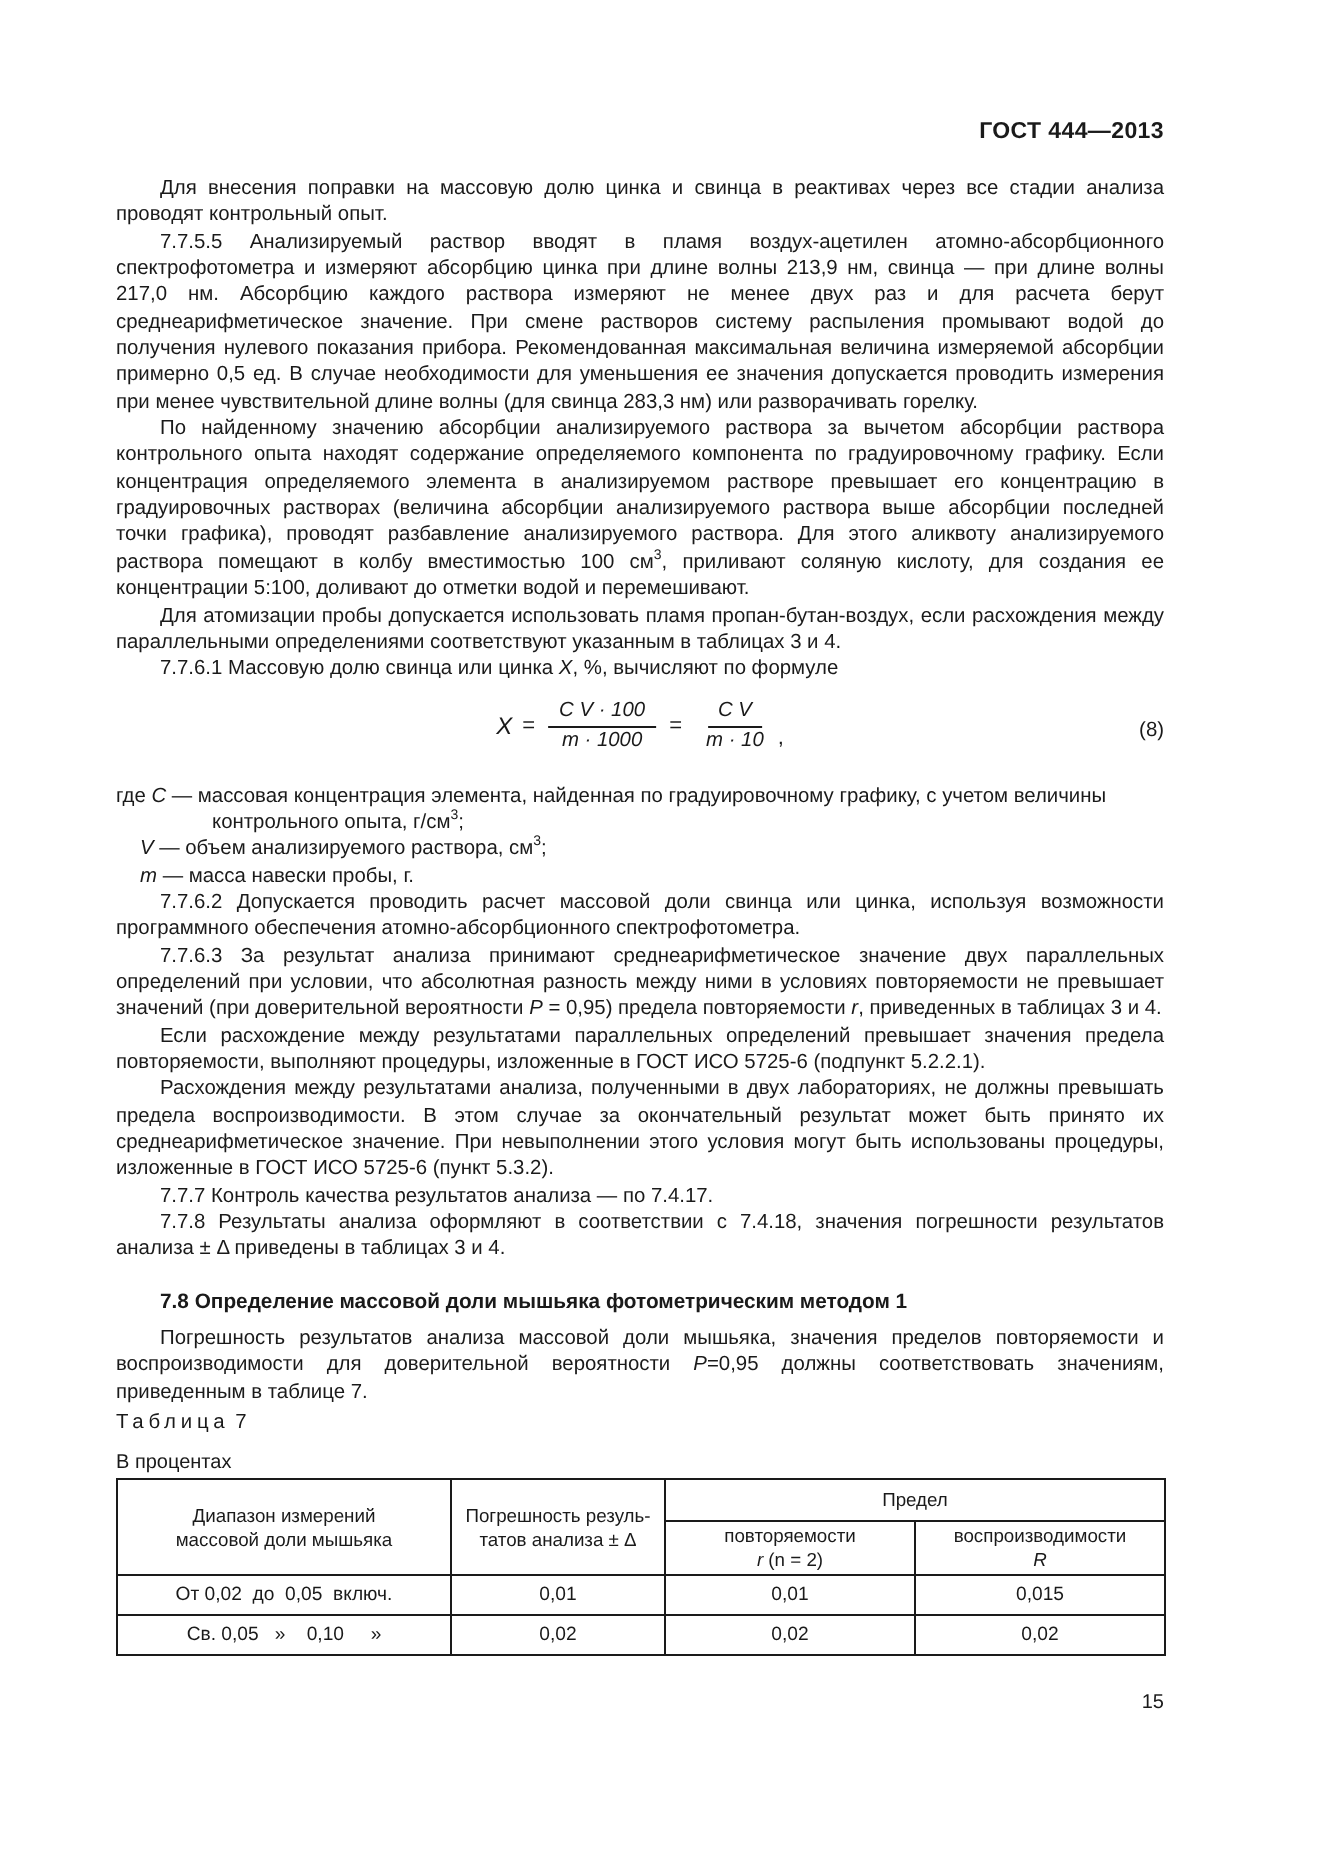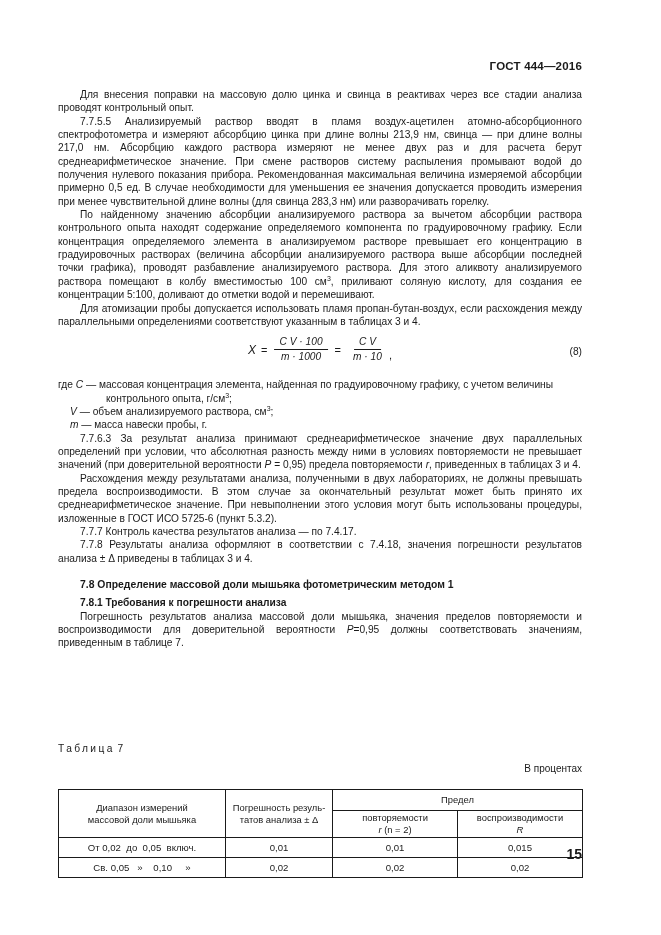--- a/index.html
+++ b/index.html
@@ -133,33 +133,33 @@
   
   .defs { font-size: 10.2px; line-height: 13.35px; }
   .def-line { margin: 0; }
   .def-line.cont { padding-left: 48px; }
   .def-line.sub { padding-left: 12px; }
 
   
   .table-block {
     position: absolute;
     left: 0;
-    top: 743px;
+    top: 706px;
     width: 524px;
   }
   .table-caption {
     font-size: 10.2px;
     letter-spacing: 2.4px;
     margin-bottom: 9px;
   }
   .table-caption .cap-num { letter-spacing: 0; }
   .table-units {
     font-size: 10px;
-    text-align: right;
-    margin-bottom: 15px;
+    text-align: left;
+    margin-bottom: 2px;
   }
   table.gost {
     border-collapse: collapse;
     width: 524px;
     table-layout: fixed;
     font-size: 9.4px;
   }
   table.gost th,
   table.gost td {
     border: 1px solid #1a1a1a;
@@ -187,43 +187,43 @@
     white-space: pre;
     font-size: 9.6px;
   }
   .nowrap { white-space: nowrap; }
 
   
   .page-number {
     position: absolute;
     right: 0;
     top: 846px;
-    font-size: 14px;
-    font-weight: bold;
+    font-size: 10px;
   }
 </style>
 </head>
 <body>
 
 <div class="page">
   <div class="content">
 
-    <div class="doc-header">ГОСТ 444—2016</div>
+    <div class="doc-header">ГОСТ 444—2013</div>
 
     <div class="body-block">
 
       <p class="para">Для внесения поправки на массовую долю цинка и свинца в реактивах через все стадии анализа проводят контрольный опыт.</p>
 
       <p class="para"><span>7.7.5.5 Анализируемый раствор вводят в пламя воздух-ацетилен атомно-абсорбционного спектрофотометра и измеряют абсорбцию цинка при длине волны 213,9 нм, свинца — при длине волны 217,0 нм. Абсорбцию каждого раствора измеряют не менее двух раз и для расчета берут среднеарифметическое значение. При смене растворов систему распыления промывают водой до получения нулевого показания прибора. Рекомендованная максимальная величина измеряемой абсорбции примерно 0,5 ед. В случае необходимости для уменьшения ее значения допускается проводить измерения при менее чувствительной длине волны (для свинца 283,3 нм) или разворачивать горелку.</span></p>
 
       <p class="para"><span>По найденному значению абсорбции анализируемого раствора за вычетом абсорбции раствора контрольного опыта находят содержание определяемого компонента по градуировочному графику. Если концентрация определяемого элемента в анализируемом растворе превышает его концентрацию в градуировочных растворах (величина абсорбции анализируемого раствора выше абсорбции последней точки графика), проводят разбавление анализируемого раствора. Для этого аликвоту анализируемого раствора помещают в колбу вместимостью 100 см</span><sup>3</sup><span>, приливают соляную кислоту, для создания ее концентрации 5:100, доливают до отметки водой и перемешивают.</span></p>
 
       <p class="para">Для атомизации пробы допускается использовать пламя пропан-бутан-воздух, если расхождения между параллельными определениями соответствуют указанным в таблицах 3 и 4.</p>
 
 
+      <p class="para"><span>7.7.6.1 Массовую долю свинца или цинка </span><i class="ital">X</i><span>, %, вычисляют по формуле</span></p>
 
       <div class="formula-row">
         <div class="formula">
           <span class="var">X</span>
           <span class="eq">=</span>
           <span class="frac">
             <span class="num ital">C V · 100</span>
             <span class="den ital">m · 1000</span>
           </span>
           <span class="eq" style="padding:0 5px">=</span>
@@ -236,37 +236,38 @@
         <div class="eq-number">(8)</div>
       </div>
 
       <div class="defs">
         <p class="def-line"><span>где </span><i class="ital">C</i><span> — массовая концентрация элемента, найденная по градуировочному графику, с учетом величины</span></p>
         <p class="def-line cont"><span>контрольного опыта, г/см</span><sup>3</sup><span>;</span></p>
         <p class="def-line sub"><i class="ital">V</i><span> — объем анализируемого раствора, см</span><sup>3</sup><span>;</span></p>
         <p class="def-line sub"><i class="ital">m</i><span> — масса навески пробы, г.</span></p>
       </div>
 
+      <p class="para">7.7.6.2 Допускается проводить расчет массовой доли свинца или цинка, используя возможности программного обеспечения атомно-абсорбционного спектрофотометра.</p>
 
       <p class="para"><span>7.7.6.3 За результат анализа принимают среднеарифметическое значение двух параллельных определений при условии, что абсолютная разность между ними в условиях повторяемости не превышает значений (при доверительной вероятности </span><i class="ital">P</i><span> = 0,95) предела повторяемости </span><i class="ital">r</i><span>, приведенных в таблицах 3 и 4.</span></p>
 
+      <p class="para">Если расхождение между результатами параллельных определений превышает значения предела повторяемости, выполняют процедуры, изложенные в ГОСТ ИСО 5725-6 (подпункт 5.2.2.1).</p>
 
       <p class="para">Расхождения между результатами анализа, полученными в двух лабораториях, не должны превышать предела воспроизводимости. В этом случае за окончательный результат может быть принято их среднеарифметическое значение. При невыполнении этого условия могут быть использованы процедуры, изложенные в ГОСТ ИСО 5725-6 (пункт 5.3.2).</p>
 
       <p class="para">7.7.7 Контроль качества результатов анализа — по 7.4.17.</p>
 
       <p class="para"><span>7.7.8 Результаты анализа оформляют в соответствии с 7.4.18, значения погрешности результатов анализа ± </span><span>Δ</span><span> приведены в таблицах 3 и 4.</span></p>
 
       <div class="gap-l"></div>
 
       <p class="head-major">7.8 Определение массовой доли мышьяка фотометрическим методом 1</p>
 
       <div class="gap-s"></div>
 
-      <p class="head">7.8.1 Требования к погрешности анализа</p>
 
       <p class="para"><span>Погрешность результатов анализа массовой доли мышьяка, значения пределов повторяемости и воспроизводимости для доверительной вероятности </span><i class="ital">P</i><span>=0,95 должны соответствовать значениям, приведенным в таблице 7.</span></p>
 
     </div>
 
     <div class="table-block">
 
       <div class="table-caption"><span>Таблица</span><span class="cap-num"> </span><span class="cap-num">7</span></div>
 
       <div class="table-units">В процентах</div>

